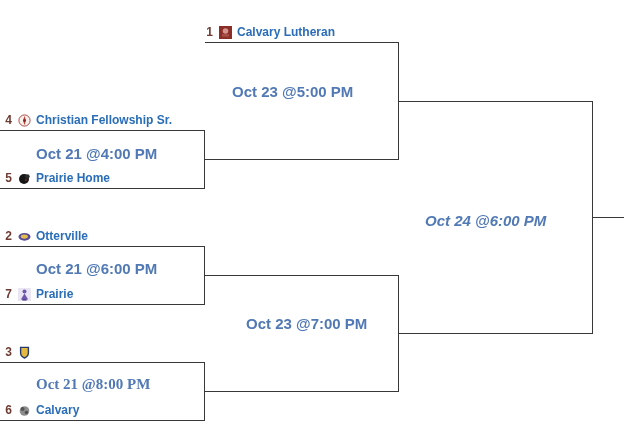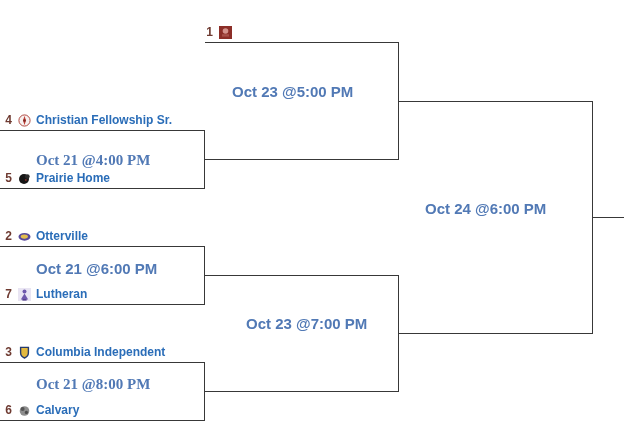--- a/index.html
+++ b/index.html
@@ -21,20 +21,21 @@
 
   <div class="team" style="left:205px;top:24px;">
     <span class="seed">1</span>
     <span class="logo">
       <svg width="13" height="13" viewBox="0 0 13 13">
           <rect width="13" height="13" fill="#8c2e28"></rect>
           <circle cx="6.5" cy="5" r="2.8" fill="#d4938c"></circle>
           <rect x="3" y="8.2" width="7" height="2.4" fill="#a95049"></rect>
         </svg>
     </span>
+    <a class="name">Calvary Lutheran</a>
   </div>
 
   <div class="team" style="left:4px;top:112px;">
     <span class="seed">4</span>
     <span class="logo">
       <svg width="13" height="13" viewBox="0 0 13 13">
           <circle cx="6.5" cy="6.5" r="5.6" fill="#f7f1f0" stroke="#b04a42" stroke-width="1"></circle>
           <path d="M6.5 1.8 L8 6.5 L6.5 11.2 L5 6.5 Z" fill="#c03c34"></path>
           <circle cx="6.5" cy="6.5" r="1.3" fill="#7e2b25"></circle>
         </svg>
@@ -68,51 +69,50 @@
   <div class="team" style="left:4px;top:286px;">
     <span class="seed">7</span>
     <span class="logo">
       <svg width="13" height="13" viewBox="0 0 13 13">
           <rect width="13" height="13" fill="#e9e5f3"></rect>
           <circle cx="6.5" cy="3.6" r="2" fill="#6f58ac"></circle>
           <path d="M2.8 11.4 L6.5 5.4 L10.2 11.4 Z" fill="#6f58ac"></path>
           <rect x="4.4" y="11" width="4.2" height="1.6" fill="#55428c"></rect>
         </svg>
     </span>
-    <a class="name">Lutheran</a>
+    <a class="name">Prairie</a>
   </div>
 
   <div class="team" style="left:4px;top:344px;">
     <span class="seed">3</span>
     <span class="logo">
       <svg width="13" height="13" viewBox="0 0 13 13">
           <path d="M2.6 1.4 H10.4 V6.8 Q10.4 10.4 6.5 12 Q2.6 10.4 2.6 6.8 Z" fill="#e3b93f" stroke="#253a6e" stroke-width="1.4"></path>
         </svg>
     </span>
-    <a class="name">Columbia Independent</a>
   </div>
 
   <div class="team" style="left:4px;top:402px;">
     <span class="seed">6</span>
     <span class="logo">
       <svg width="13" height="13" viewBox="0 0 13 13">
           <circle cx="6.5" cy="7" r="4.8" fill="#8d8d8d"></circle>
           <circle cx="4.6" cy="5" r="2" fill="#555555"></circle>
           <circle cx="8.4" cy="8.4" r="1.6" fill="#4a4a4a"></circle>
         </svg>
     </span>
     <a class="name">Calvary</a>
   </div>
 
   <a class="game-time" style="left:232px;top:83px;">Oct 23 @5:00 PM</a>
-  <a class="game-time" style="left:36px;top:152px;font-family:Liberation Serif, serif;">Oct 21 @4:00 PM</a>
+  <a class="game-time" style="left:36px;top:145px;">Oct 21 @4:00 PM</a>
   <a class="game-time" style="left:36px;top:260px;text-align:right;">Oct 21 @6:00 PM</a>
   <a class="game-time" style="left:36px;top:376px;font-family:Liberation Serif, serif;">Oct 21 @8:00 PM</a>
   <a class="game-time" style="left:232px;top:315px;margin-left:14px;">Oct 23 @7:00 PM</a>
-  <a class="game-time" style="left:425px;top:200px;">Oct 24 @6:00 PM</a>
+  <a class="game-time" style="left:425px;top:212px;font-style:italic;">Oct 24 @6:00 PM</a>
 
   <div class="hline" style="top:42px;left:205px;width:194px;"></div>
   <div class="hline" style="top:130px;left:0;width:204px;"></div>
   <div class="hline" style="top:188px;left:0;width:204px;"></div>
   <div class="hline" style="top:159px;left:204px;width:195px;"></div>
   <div class="hline" style="top:101px;left:398px;width:195px;"></div>
   <div class="hline" style="top:246px;left:0;width:204px;"></div>
   <div class="hline" style="top:304px;left:0;width:204px;"></div>
   <div class="hline" style="top:275px;left:204px;width:195px;"></div>
   <div class="hline" style="top:362px;left:0;width:204px;"></div>

